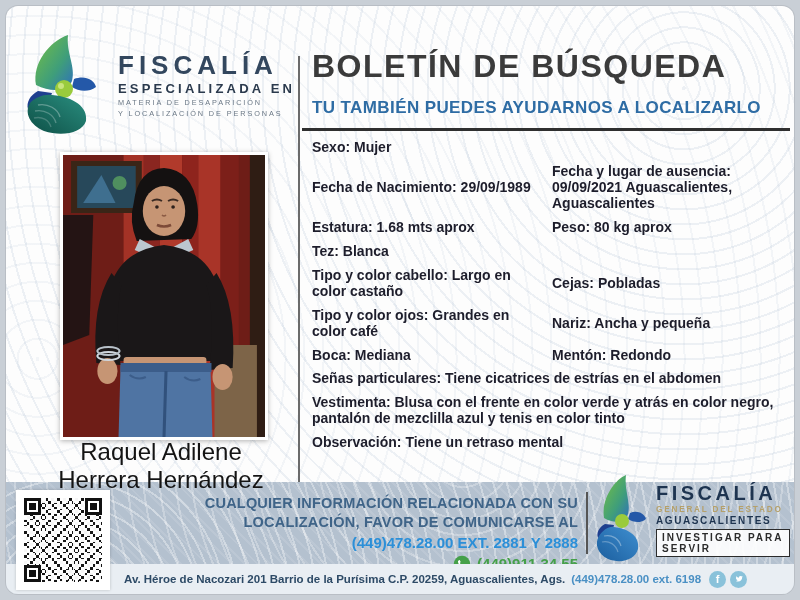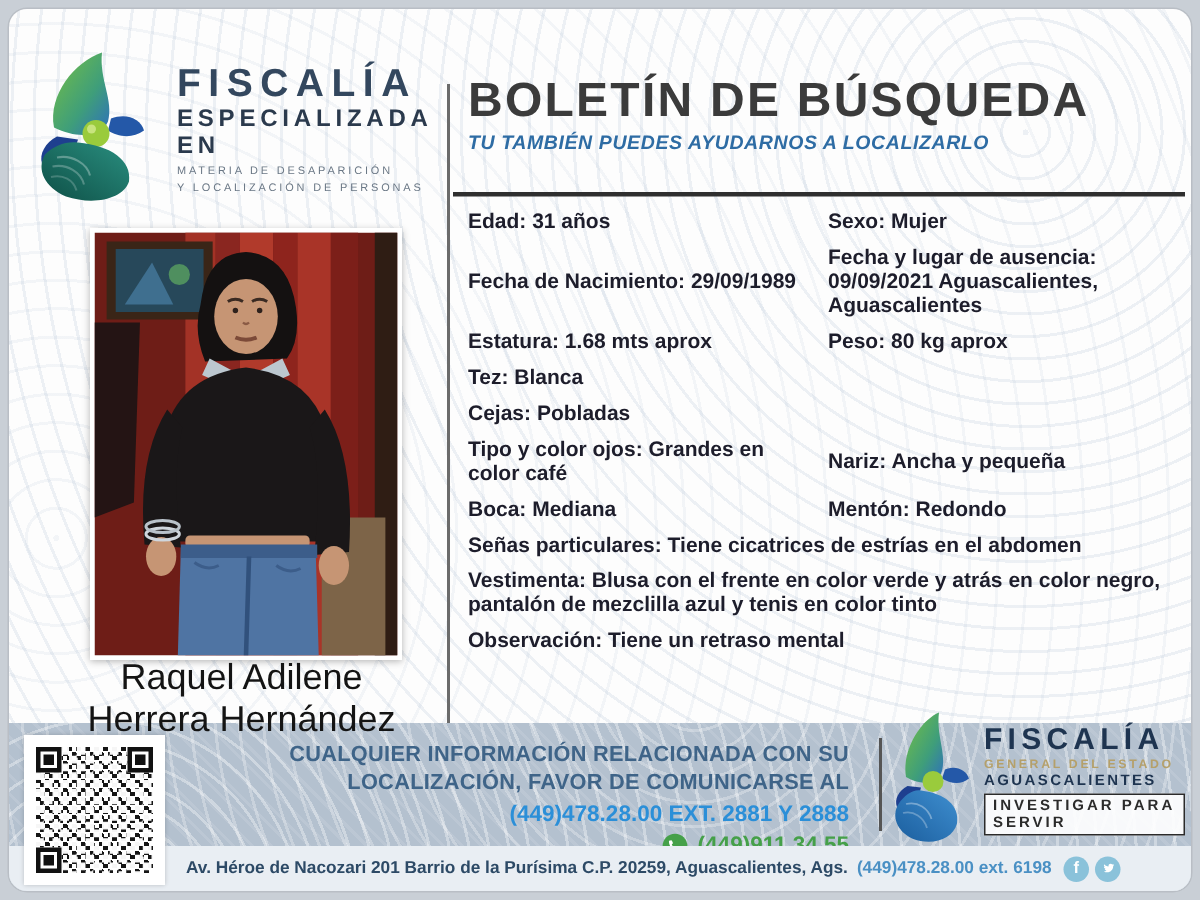--- a/index.html
+++ b/index.html
@@ -18,28 +18,28 @@
       repeating-radial-gradient(circle at 86% 14%, rgba(150,172,198,.16) 0 2px, transparent 2px 15px),
       repeating-radial-gradient(circle at 4% 60%, rgba(150,172,198,.10) 0 2px, transparent 2px 19px);
   }
   .layer{position:absolute;z-index:2;}
 
   
   .logo-block{left:16px;top:16px;width:278px;height:126px;display:flex;align-items:center;}
   .logo-mark{width:92px;height:104px;flex:none;}
   .logo-text{margin-left:4px;}
   .logo-title{font-size:26px;font-weight:800;letter-spacing:5px;color:#33475e;line-height:1;}
-  .logo-sub{font-size:16px;font-weight:800;letter-spacing:3.2px;color:#2b3a4d;margin-top:3px;}
+  .logo-sub{font-size:13px;font-weight:800;letter-spacing:3.2px;color:#2b3a4d;margin-top:3px;}
   .logo-small{font-size:7.3px;font-weight:400;letter-spacing:1.9px;color:#6a7785;margin-top:2px;}
 
   
   .vrule{left:292px;top:50px;width:2px;height:426px;background:#6b6b6b;}
   .title-wrap{left:306px;top:44px;width:478px;}
   .main-title{font-size:32px;font-weight:800;letter-spacing:1.5px;color:#3b3b3b;line-height:1.05;}
-  .sub-title{font-size:13px;font-weight:800;letter-spacing:.4px;color:#2e6ca4;margin-top:3px;font-style:italic;}
+  .sub-title{font-size:17px;font-weight:800;letter-spacing:.4px;color:#2e6ca4;margin-top:14px;}
   .hrule{left:296px;top:122px;width:488px;height:3px;background:#2f2f2f;}
 
   
   .fields{left:306px;top:134px;width:480px;display:flex;flex-direction:column;gap:8px;
           font-size:14px;font-weight:700;color:#1d1d2b;line-height:1.14;}
   .frow{display:flex;gap:12px;align-items:center;}
   .cell-l{width:228px;flex:none;}
   .cell-r{flex:1;}
 
   
@@ -71,21 +71,21 @@
   .qr-inner{position:relative;width:78px;height:84px;
     background-image:
       conic-gradient(rgba(255,255,255,.96) 0 90deg, transparent 90deg 180deg, rgba(255,255,255,.96) 180deg 270deg, transparent 270deg),
       conic-gradient(#161616 0 90deg, transparent 90deg 180deg, #161616 180deg 270deg, transparent 270deg);
     background-size:11px 11px,6px 6px;}
   .finder{position:absolute;width:17px;height:17px;border:3px solid #111;background:#fff;box-sizing:border-box;}
   .finder::after{content:"";position:absolute;inset:2px;background:#111;}
   .f-tl{top:0;left:0;} .f-tr{top:0;right:0;} .f-bl{bottom:0;left:0;}
 
   
-  .contact{left:108px;top:488px;width:452px;text-align:right;line-height:1.3;}
+  .contact{left:120px;top:488px;width:452px;text-align:right;line-height:1.3;}
   .contact-line{font-size:14.5px;font-weight:800;letter-spacing:.2px;color:#3f6488;}
   .contact-phone{font-size:15px;font-weight:800;color:#2b8fd8;margin-top:1px;}
   .wa-row{display:flex;justify-content:flex-end;align-items:center;gap:6px;margin-top:2px;}
   .wa-icon{width:18px;height:18px;flex:none;}
   .wa-num{font-size:15px;font-weight:800;color:#45a049;}
   .vrule2{left:580px;top:486px;width:2px;height:62px;background:#555;z-index:2;}
 
   
   .fge{left:588px;top:458px;width:196px;height:112px;display:flex;align-items:center;z-index:2;}
   .fge-mark{width:58px;height:96px;flex:none;}
@@ -184,35 +184,35 @@
     </svg>
   </div>
 
   <div class="layer name">
     <div>Raquel Adilene</div>
     <div>Herrera Hernández</div>
   </div>
 
   <div class="layer fields">
     <div class="frow">
-      <div class="cell-l"><span>Edad:</span> <span>31 años</span></div>
       <div class="cell-r"><span>Sexo:</span> <span>Mujer</span></div>
     </div>
     <div class="frow">
       <div class="cell-l"><span>Fecha de Nacimiento:</span> <span>29/09/1989</span></div>
       <div class="cell-r"><span>Fecha y lugar de ausencia:</span> <span>09/09/2021 Aguascalientes, Aguascalientes</span></div>
     </div>
     <div class="frow">
       <div class="cell-l"><span>Estatura:</span> <span>1.68 mts aprox</span></div>
       <div class="cell-r"><span>Peso:</span> <span>80 kg aprox</span></div>
     </div>
     <div class="frow">
       <div class="cell-r"><span>Tez:</span> <span>Blanca</span></div>
     </div>
     <div class="frow">
+      <div class="cell-l"><span>Tipo y color cabello:</span> <span>Largo en color castaño</span></div>
       <div class="cell-r"><span>Cejas:</span> <span>Pobladas</span></div>
     </div>
     <div class="frow">
       <div class="cell-l"><span>Tipo y color ojos:</span> <span>Grandes en color café</span></div>
       <div class="cell-r"><span>Nariz:</span> <span>Ancha y pequeña</span></div>
     </div>
     <div class="frow">
       <div class="cell-l"><span>Boca:</span> <span>Mediana</span></div>
       <div class="cell-r"><span>Mentón:</span> <span>Redondo</span></div>
     </div>

